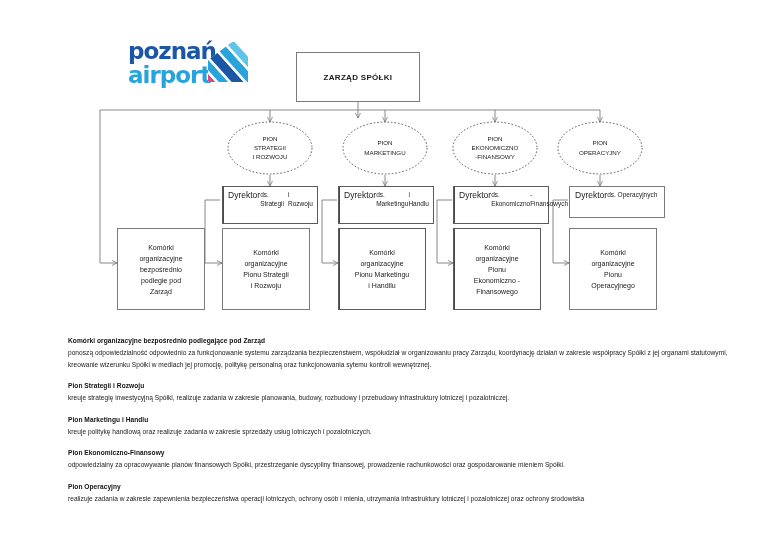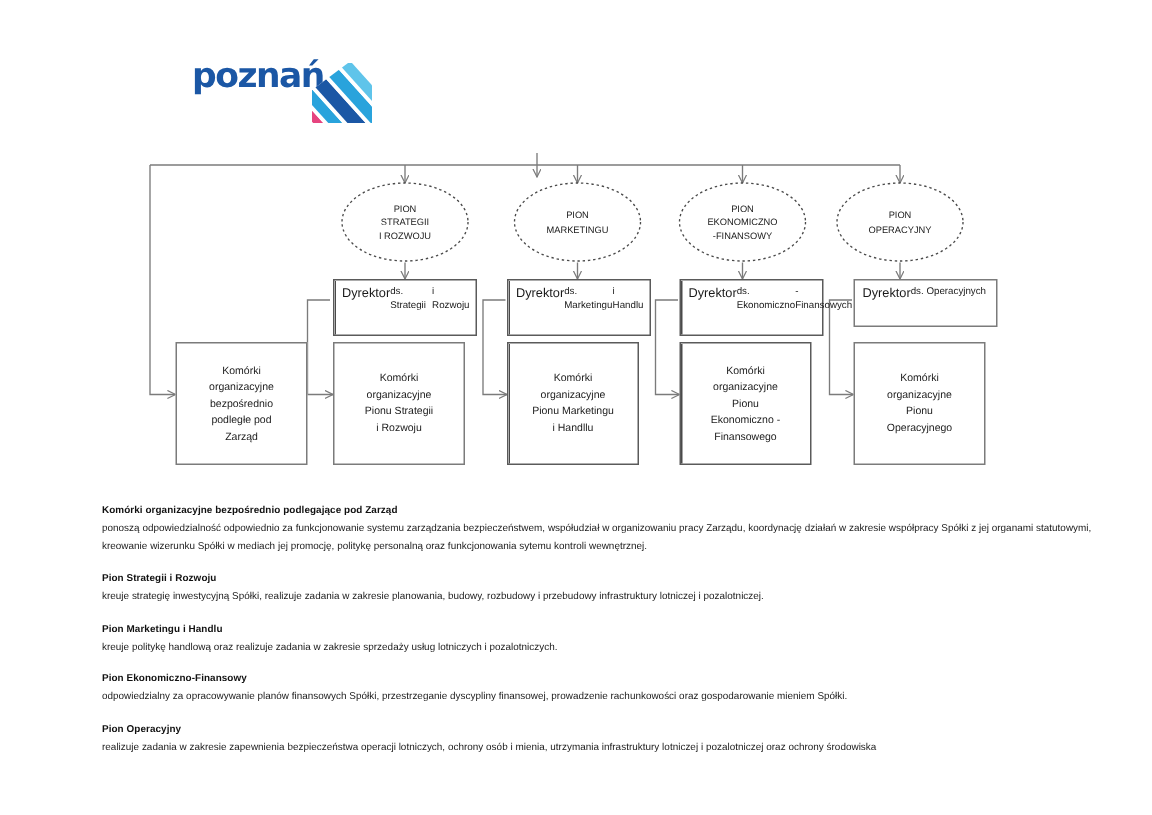--- a/index.html
+++ b/index.html
@@ -64,20 +64,21 @@
   }
 </style>
 </head>
 <body>
 
 <div id="page">
 
   <div class="logo">
     <div class="logo-text">
       <div class="logo-l1">poznań</div>
+      <div class="logo-l2">airport</div>
     </div>
     <svg class="logo-mark" viewBox="0 0 44 42">
       <defs>
         <clipPath id="swclip">
             <path d="M2 40 L2 18 L26 0 L42 0 L42 40 Z"></path>
           </clipPath>
       </defs>
       <g clip-path="url(#swclip)">
         <rect x="0" y="0" width="44" height="42" fill="#ffffff"></rect>
         <g transform="rotate(-42 22 21)">
@@ -144,20 +145,23 @@
 
       <text x="495" y="141">PION</text>
       <text x="495" y="150">EKONOMICZNO</text>
       <text x="495" y="159">-FINANSOWY</text>
 
       <text x="600" y="145">PION</text>
       <text x="600" y="155">OPERACYJNY</text>
     </g>
   </svg>
 
+  <div class="node box top-box">
+    <span class="lbl">ZARZĄD SPÓŁKI</span>
+  </div>
 
   <div class="node box thick dyr" style="left:222px;top:186px;width:96px;">
     <span class="t1">Dyrektor</span>
     <span class="t2">ds. Strategii</span>
     <span class="t2">i Rozwoju</span>
   </div>
 
   <div class="node box thick dyr" style="left:338px;top:186px;width:96px;">
     <span class="t1">Dyrektor</span>
     <span class="t2">ds. Marketingu</span>

